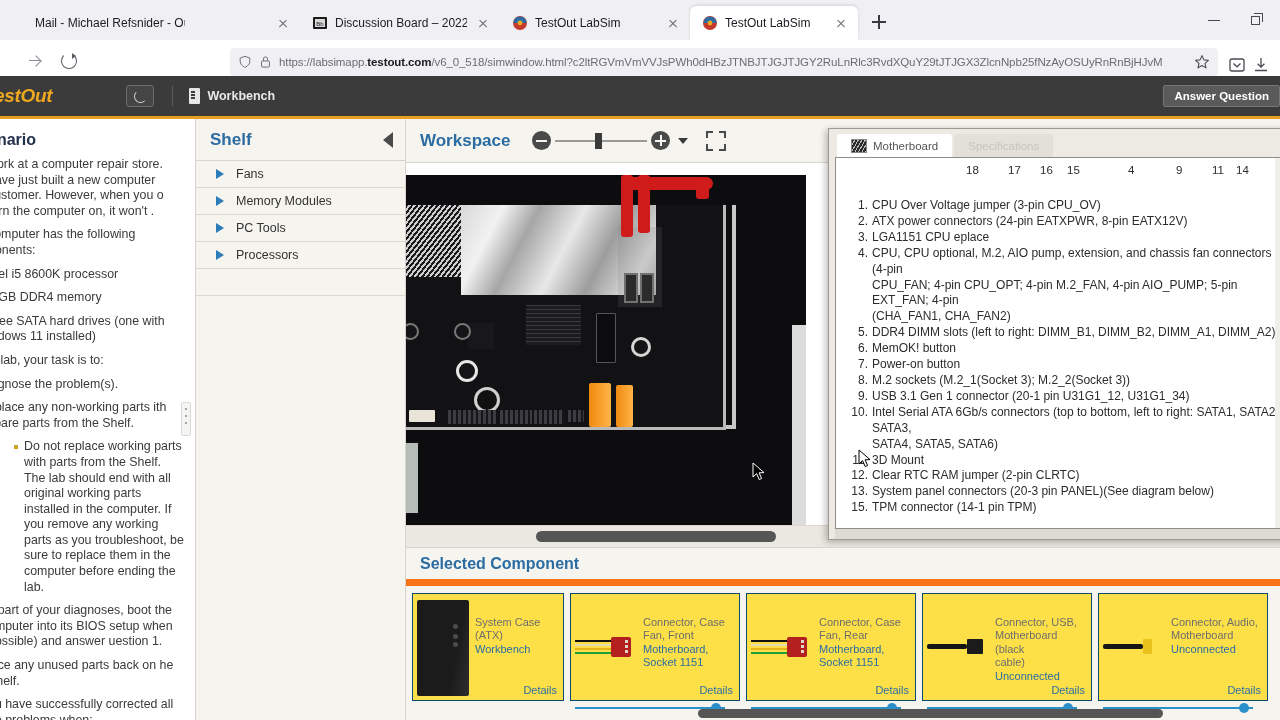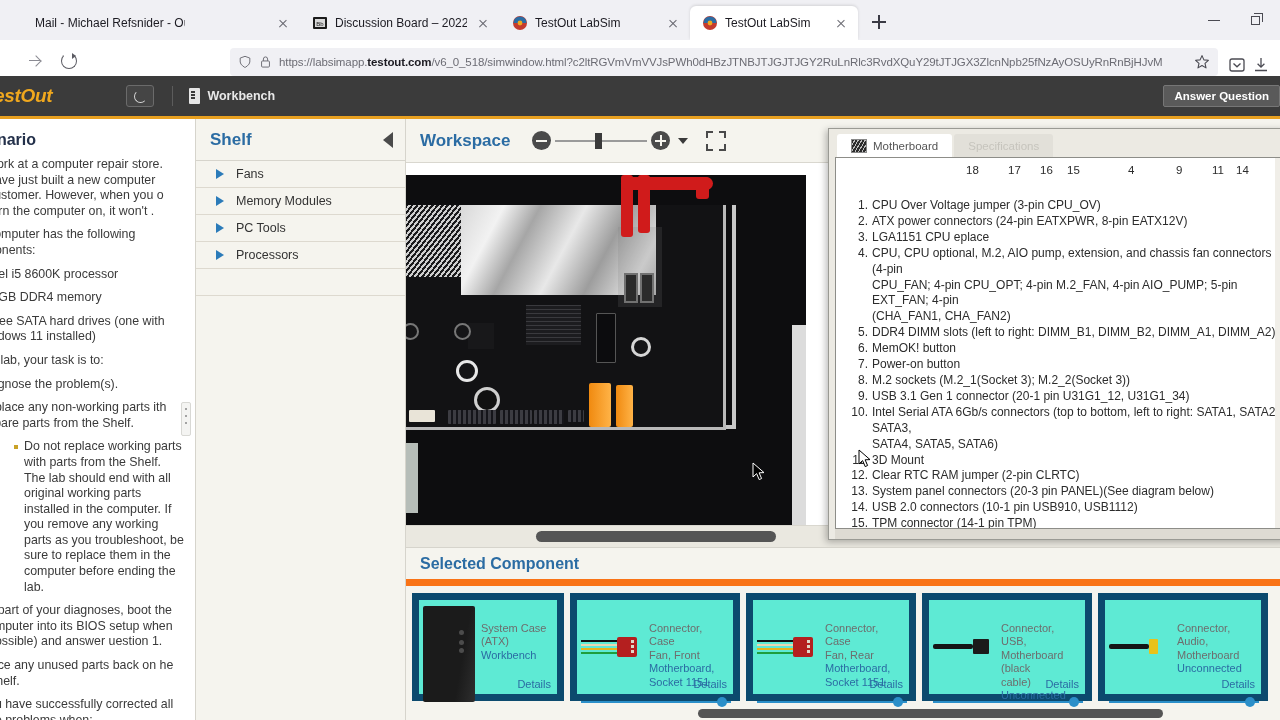--- a/index.html
+++ b/index.html
@@ -243,21 +243,21 @@
   
   .selcomp{
     position:absolute; left:405px; top:547px; width:875px; height:173px;
     background:#f5f4ee; border-top:1px solid #d6d4cc; border-left:1px solid #d6d4cc;
   }
   .sc-head{ height:38px; display:flex; align-items:center; padding-left:14px;
     border-bottom:7px solid #f97316; }
   .sc-head .t{ color:#2b6ca3; font-size:16px; font-weight:bold; }
   .sc-strip{ position:absolute; left:0; top:38px; width:875px; height:125px; display:flex; gap:0; }
   .sc-card{
-    width:170px; height:108px; margin:7px 0 0 6px; background:#5eead4; border:7px solid #0c4a6e;
+    width:170px; height:108px; margin:7px 0 0 6px; background:#fde047; border:1px solid #0c4a6e;
     position:relative; flex:none;
   }
   .sc-card.first{ width:152px; }
   .sc-inner{ display:flex; height:100%; padding:4px; gap:6px; }
   .sc-txt{ font-size:11px; line-height:13.4px; color:#6d6d6d; padding-top:18px; flex:1; }
   .sc-txt .blue{ color:#2b6ca3; display:block; }
   .sc-details{ position:absolute; right:6px; bottom:4px; font-size:11px; color:#2b6ca3; }
   .sc-slider{ position:absolute; bottom:-14px; left:0; width:170px; height:12px; }
   .sc-slider .line{ position:absolute; left:4px; top:5px; width:150px; height:2px; background:#2b8fc9;}
   .sc-slider .knob{ position:absolute; left:140px; top:1px; width:10px;height:10px; border-radius:50%;
@@ -564,21 +564,20 @@
           <li><span class="num">5.</span><span>DDR4 DIMM slots (left to right: DIMM_B1, DIMM_B2, DIMM_A1, DIMM_A2)</span></li>
           <li><span class="num">6.</span><span>MemOK! button</span></li>
           <li><span class="num">7.</span><span>Power-on button</span></li>
           <li><span class="num">8.</span><span>M.2 sockets (M.2_1(Socket 3); M.2_2(Socket 3))</span></li>
           <li><span class="num">9.</span><span>USB 3.1 Gen 1 connector (20-1 pin U31G1_12, U31G1_34)</span></li>
           <li><span class="num">10.</span><span>Intel Serial ATA 6Gb/s connectors (top to bottom, left to right: SATA1, SATA2; SATA3,
 SATA4, SATA5, SATA6)</span></li>
           <li><span class="num">11.</span><span>3D Mount</span></li>
           <li><span class="num">12.</span><span>Clear RTC RAM jumper (2-pin CLRTC)</span></li>
           <li><span class="num">13.</span><span>System panel connectors (20-3 pin PANEL)(See diagram below)</span></li>
-          <li><span class="num">14.</span><span>USB 2.0 connectors (10-1 pin USB910, USB1112)</span></li>
           <li><span class="num">15.</span><span>TPM connector (14-1 pin TPM)</span></li>
         </ol>
       <div class="spec-vscroll"></div>
     </div>
     <div class="spec-hscroll"></div>
   </div>
 
   <div class="selcomp">
     <div class="sc-head">
       <span class="t">Selected Component</span>

